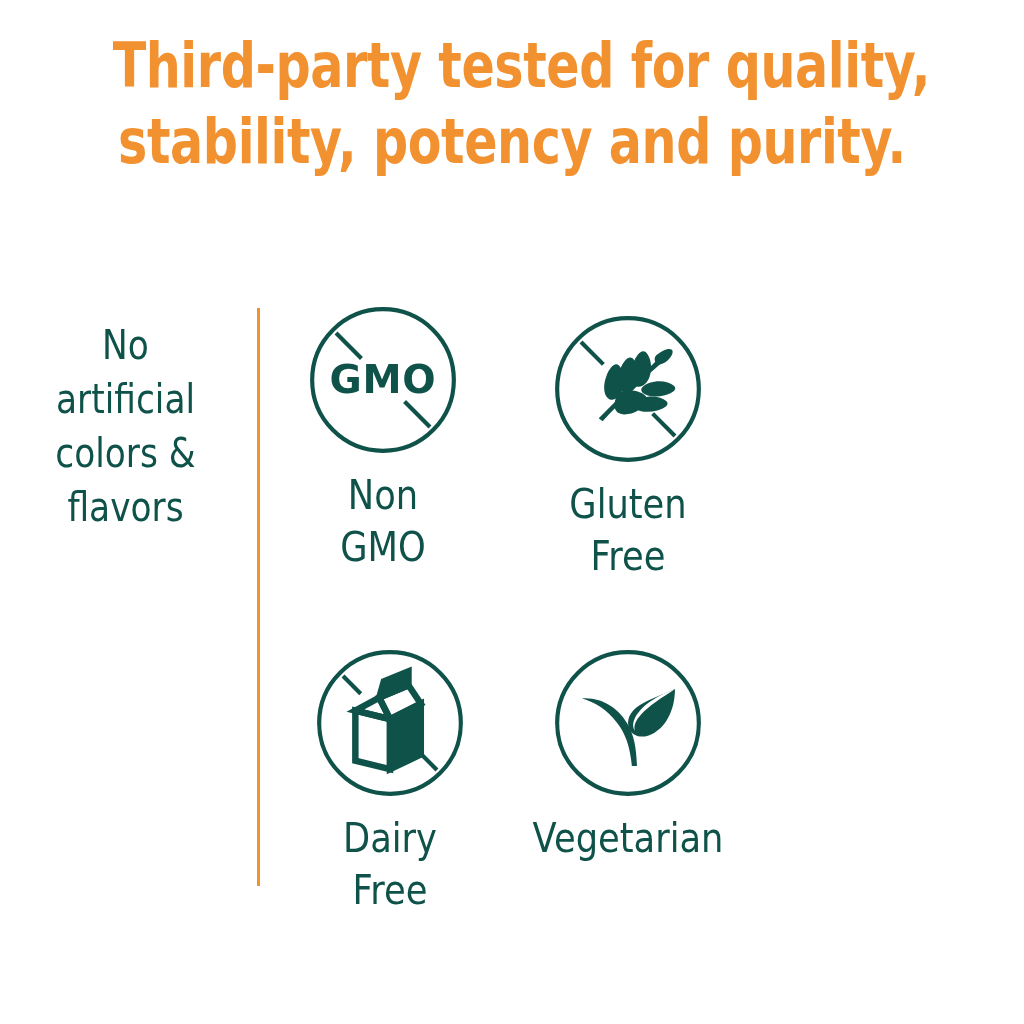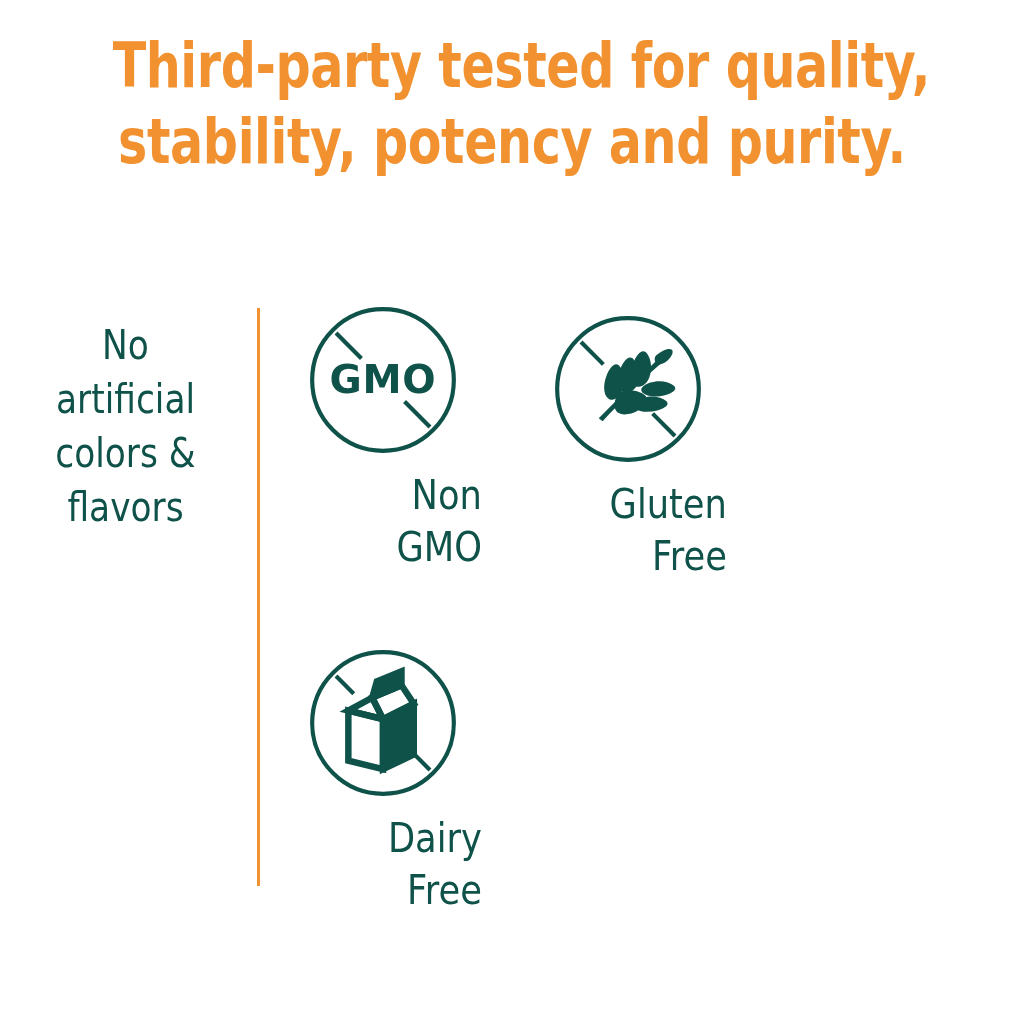--- a/index.html
+++ b/index.html
@@ -61,25 +61,25 @@
     top: 308px;
     width: 3px;
     height: 578px;
     background: #F2912F;
   }
 
   
   .badge {
     position: absolute;
     width: 230px;
-    text-align: right;
+    text-align: center;
   }
   .badge-r1c1 { left: 268px; top: 303px; }
   .badge-r1c2 { left: 513px; top: 312px; }
-  .badge-r2c1 { left: 268px; top: 646px; }
+  .badge-r2c1 { left: 275px; top: 646px; }
   .badge-r2c2 { left: 513px; top: 646px; }
 
   .badge-icon {
     display: block;
     margin: 0 auto;
     width: 154px;
     height: 154px;
   }
   .badge-label {
     display: block;
@@ -164,14 +164,28 @@
 
         <path d="M50 47.5 L43 33.5 L62 25.5 L70 37.5 Z"></path>
 
         <path d="M43 33.5 L46 23 L62 16.5 L62 25.5 Z" fill="#0F5249"></path>
       </g>
     </svg>
     <span class="badge-label">Dairy
 Free</span>
   </div>
 
+  <div class="badge badge-r2c2">
+    <svg class="badge-icon" viewBox="0 0 100 100">
+      <circle cx="50" cy="50" r="46" fill="none" stroke="#0F5249" stroke-width="2.7"></circle>
+      <g fill="#0F5249">
+
+        <path d="M20 34 C33 33 44.5 40.5 50.5 52 C54 58.8 55.5 67 55.8 78 L52.5 78 C51.5 66 48.5 57 43 50 C36.5 41.5 28.5 36.5 20 34 Z"></path>
+
+        <path d="M80.5 28 C80.5 40.5 75.5 51.5 67 56.5 C60 60.6 53.5 59 51 54 C48.5 49 51 42.5 57.5 38.5 C64 34.5 73 31.5 80.5 28 Z"></path>
+
+        <path d="M80.5 28 C71.5 34 63.5 39 58.5 44.5 C55 48.3 53.5 52 54.5 55 C52.5 52.5 53 48 56.5 43.5 C62 36.5 71 31.5 80.5 28 Z" fill="#FFFFFF"></path>
+      </g>
+    </svg>
+    <span class="badge-label">Vegetarian</span>
+  </div>
 
 </div>
 
 </body></html>

